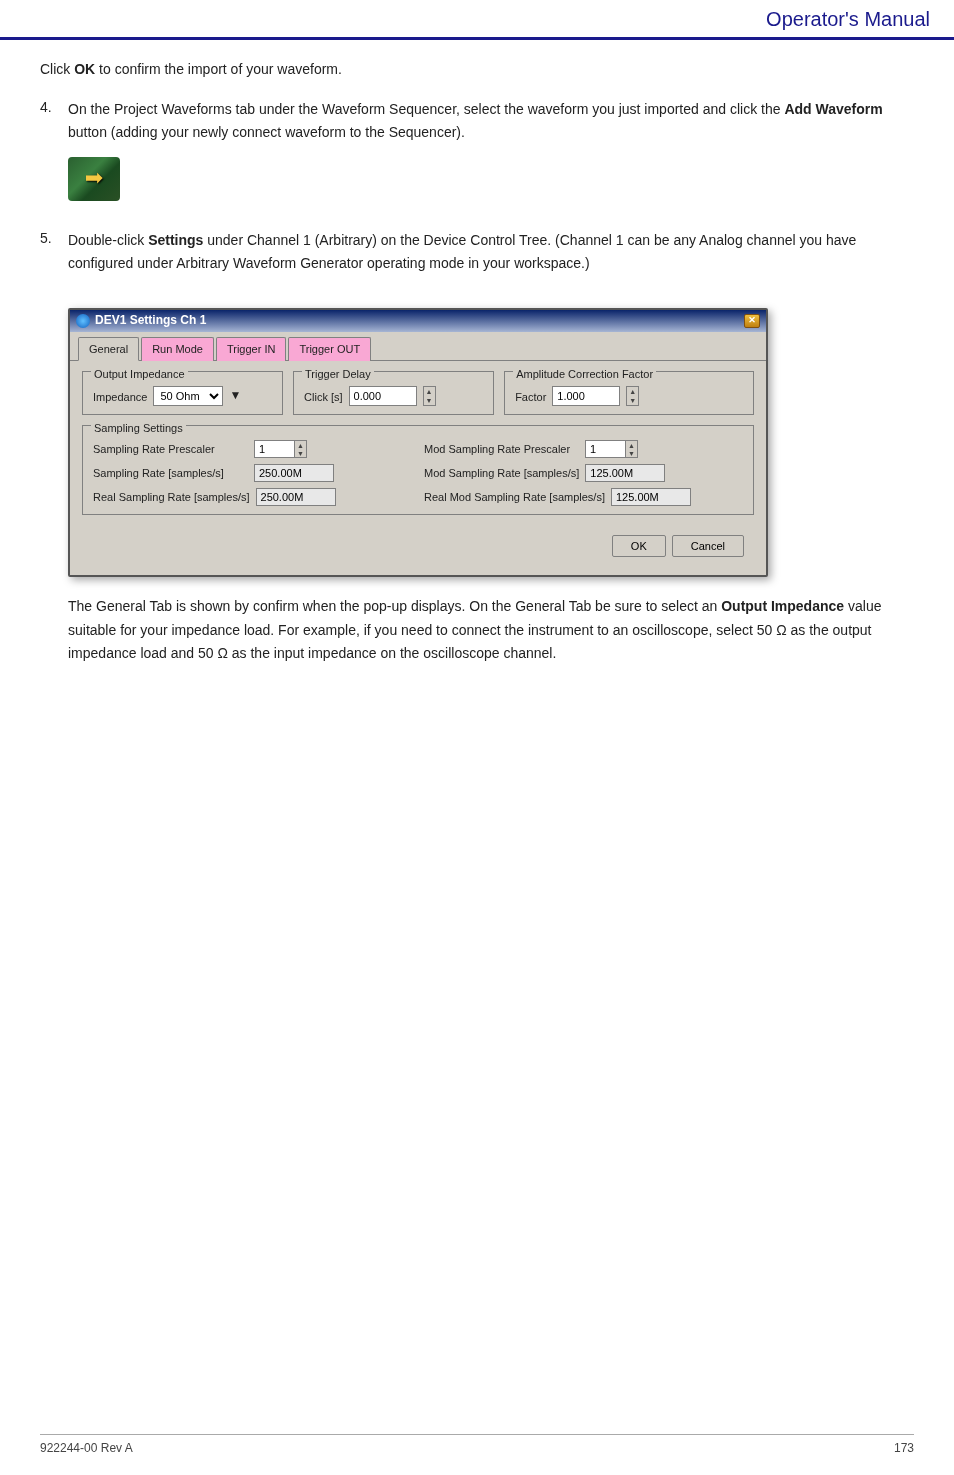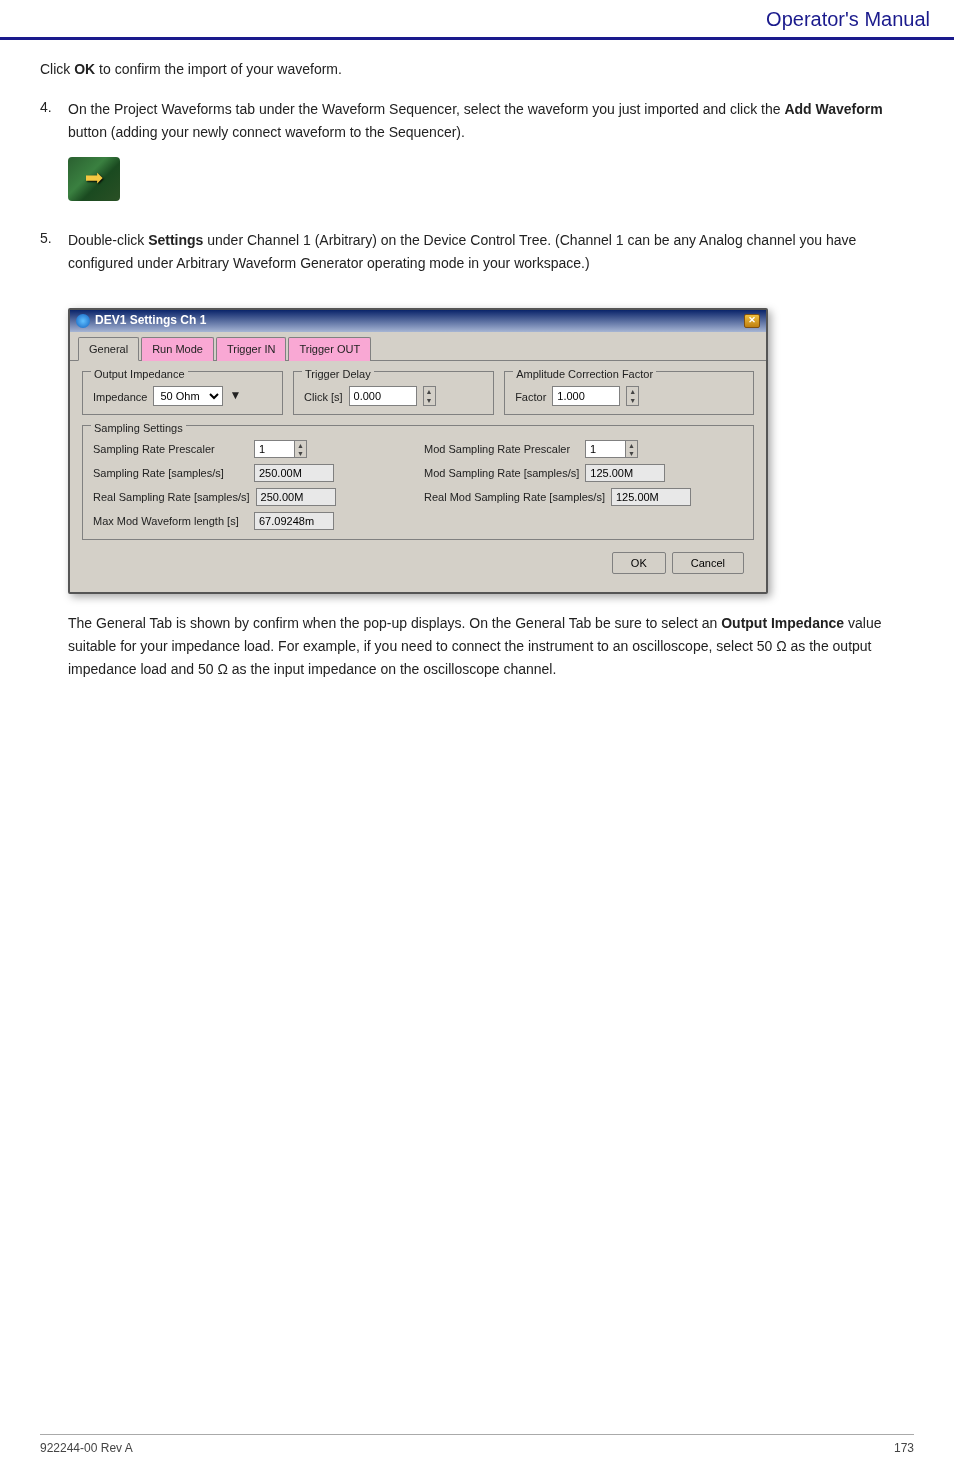--- a/index.html
+++ b/index.html
@@ -242,21 +242,21 @@
       cursor: pointer;
       padding: 0 2px;
     }
 
     
     .sampling-group {
       border: 1px solid #808080;
       background: #d4d0c8;
       padding: 8px 10px 8px 10px;
       position: relative;
-      margin-bottom: 8px;
+      margin-bottom: 16px;
     }
     .sampling-title {
       position: absolute;
       top: -7px;
       left: 8px;
       background: #d4d0c8;
       padding: 0 3px;
       font-size: 11px;
       color: #222;
     }
@@ -466,24 +466,20 @@
 
                 <div class="sampling-row">
                   <span class="sampling-label">Real Sampling Rate [samples/s]</span>
                   <input class="sampling-value" type="text" readonly="" style="background: rgb(232, 232, 232);" value="250.00M">
                 </div>
                 <div class="sampling-row">
                   <span class="sampling-label">Real Mod Sampling Rate [samples/s]</span>
                   <input class="sampling-value" type="text" readonly="" style="background: rgb(232, 232, 232);" value="125.00M">
                 </div>
 
-                <div class="sampling-row">
-                  <span class="sampling-label">Max Mod Waveform length [s]</span>
-                  <input class="sampling-value" type="text" readonly="" style="background: rgb(232, 232, 232);" value="67.09248m">
-                </div>
 
               </div>
             </div>
 
             <div class="popup-footer">
               <button class="popup-btn">OK</button>
               <button class="popup-btn">Cancel</button>
             </div>
 
           </div>

